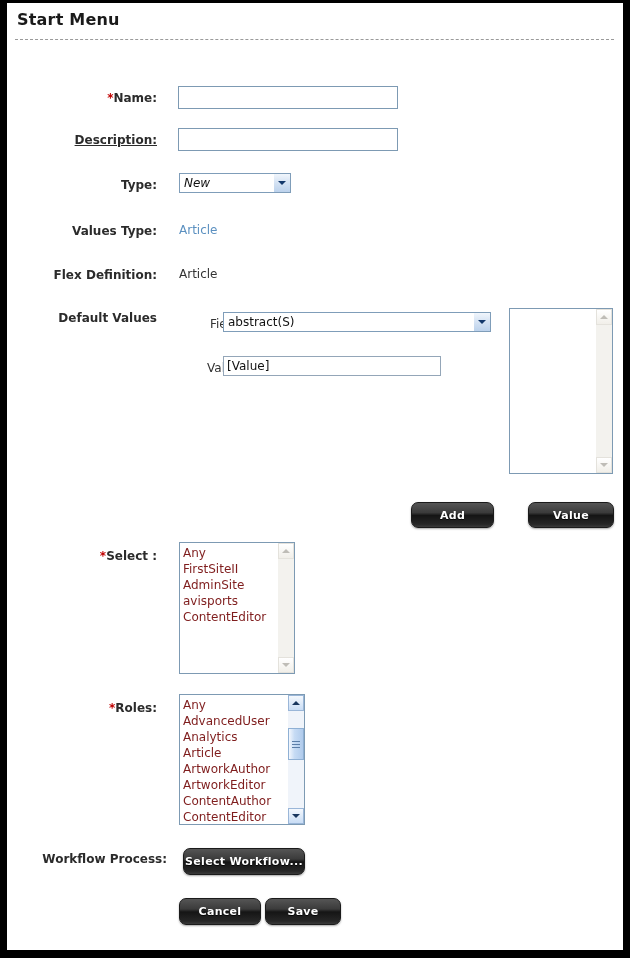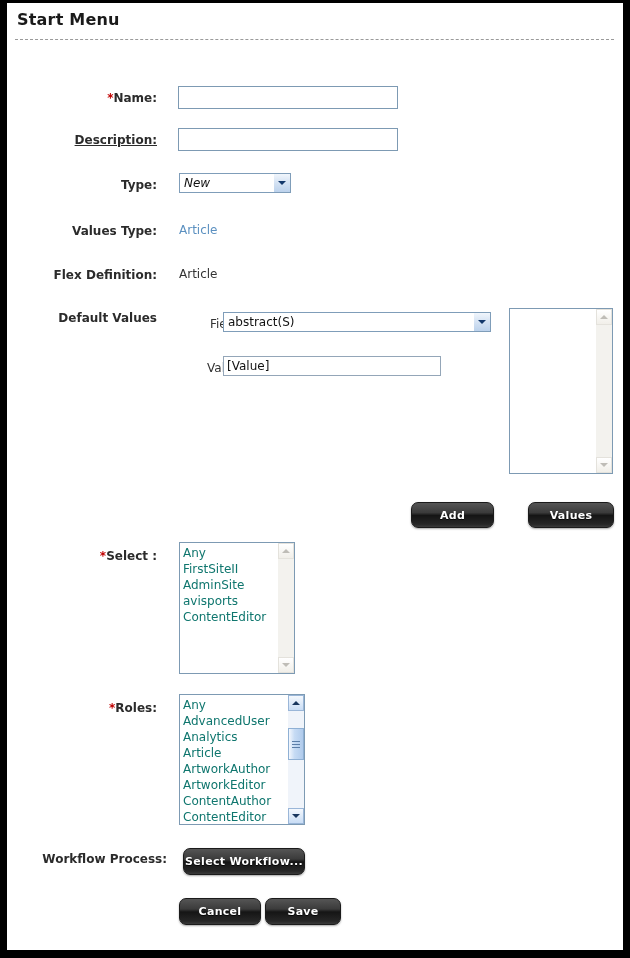--- a/index.html
+++ b/index.html
@@ -149,21 +149,21 @@
     display: flex;
   }
   .lb-items {
     flex: 1 1 auto;
     padding: 2px 0 0 3px;
     overflow: hidden;
   }
   .lb-item {
     font-size: 12px;
     line-height: 16px;
-    color: #0f766e;
+    color: #7f1d1d;
     white-space: nowrap;
   }
 
   
   .sbar {
     flex: 0 0 auto;
     width: 16px;
     position: relative;
     border-left: 1px solid #ffffff;
     display: flex;
@@ -285,21 +285,21 @@
       <div class="sbtn">
             <i class="arr-up"></i>
           </div>
       <div class="sbtn">
             <i class="arr-dn"></i>
           </div>
     </div>
   </div>
 
   <div class="btn" style="left:404px; top:499px; width:83px; height:26px;">Add</div>
-  <div class="btn" style="left:521px; top:499px; width:86px; height:26px;">Values</div>
+  <div class="btn" style="left:521px; top:499px; width:86px; height:26px;">Value</div>
 
   <div class="f-label" style="left:40px; top:546px; width:110px;">
     <span class="req">*</span><span>Select :</span>
   </div>
   <div class="listbox" style="left:172px; top:539px; width:116px; height:132px;">
     <div class="lb-items" id="sites-list">
           <div class="lb-item">Any</div>
           <div class="lb-item">FirstSiteII</div>
           <div class="lb-item">AdminSite</div>
           <div class="lb-item">avisports</div>

